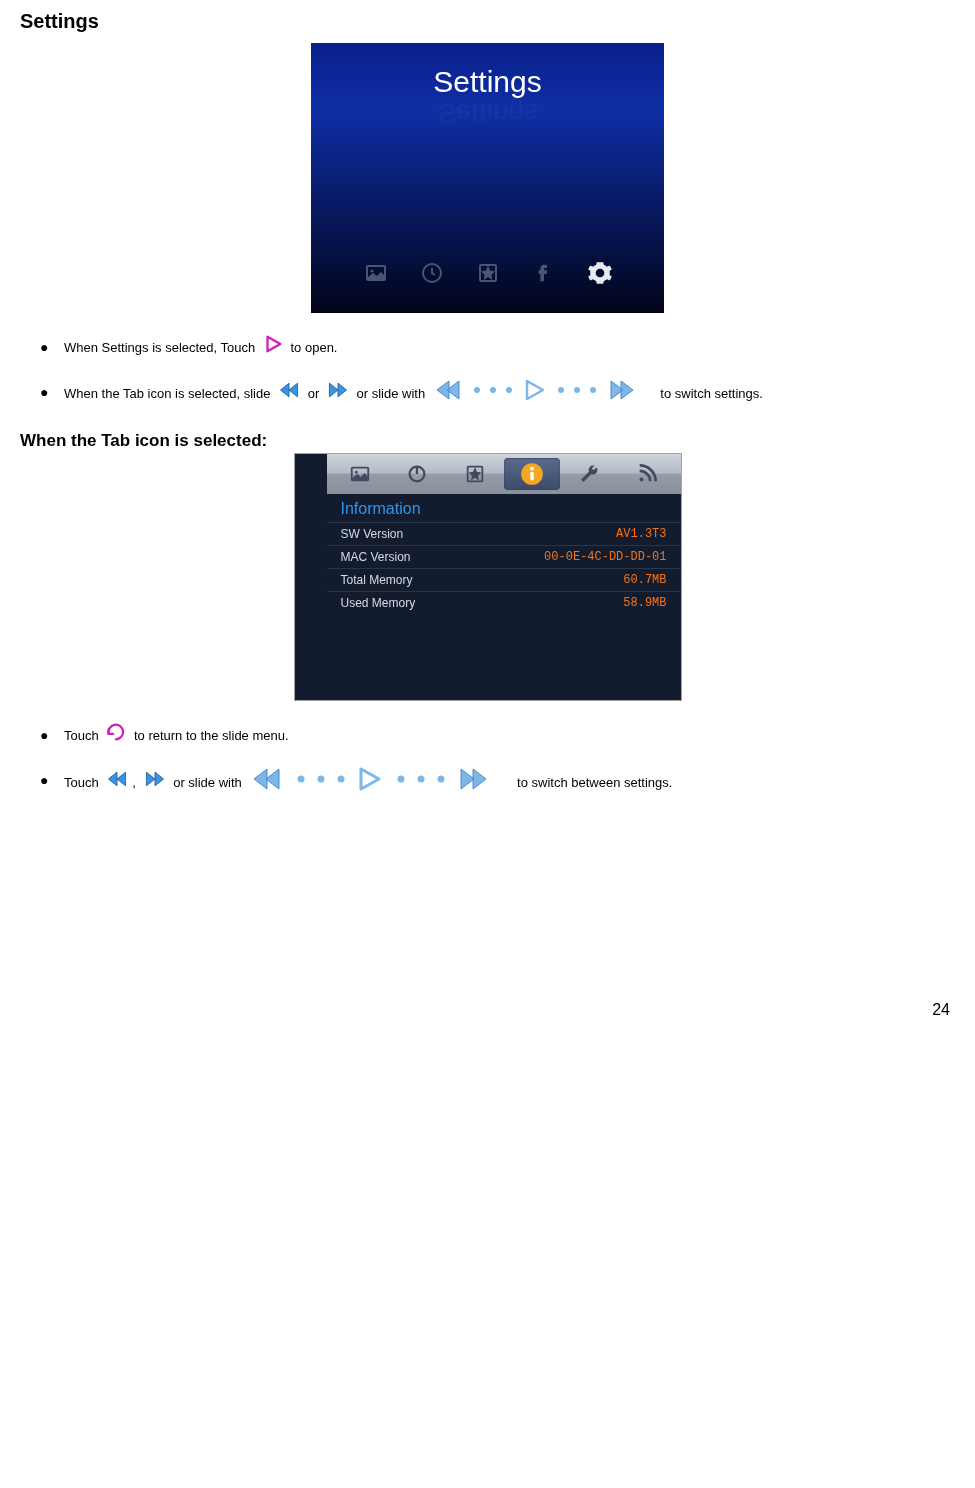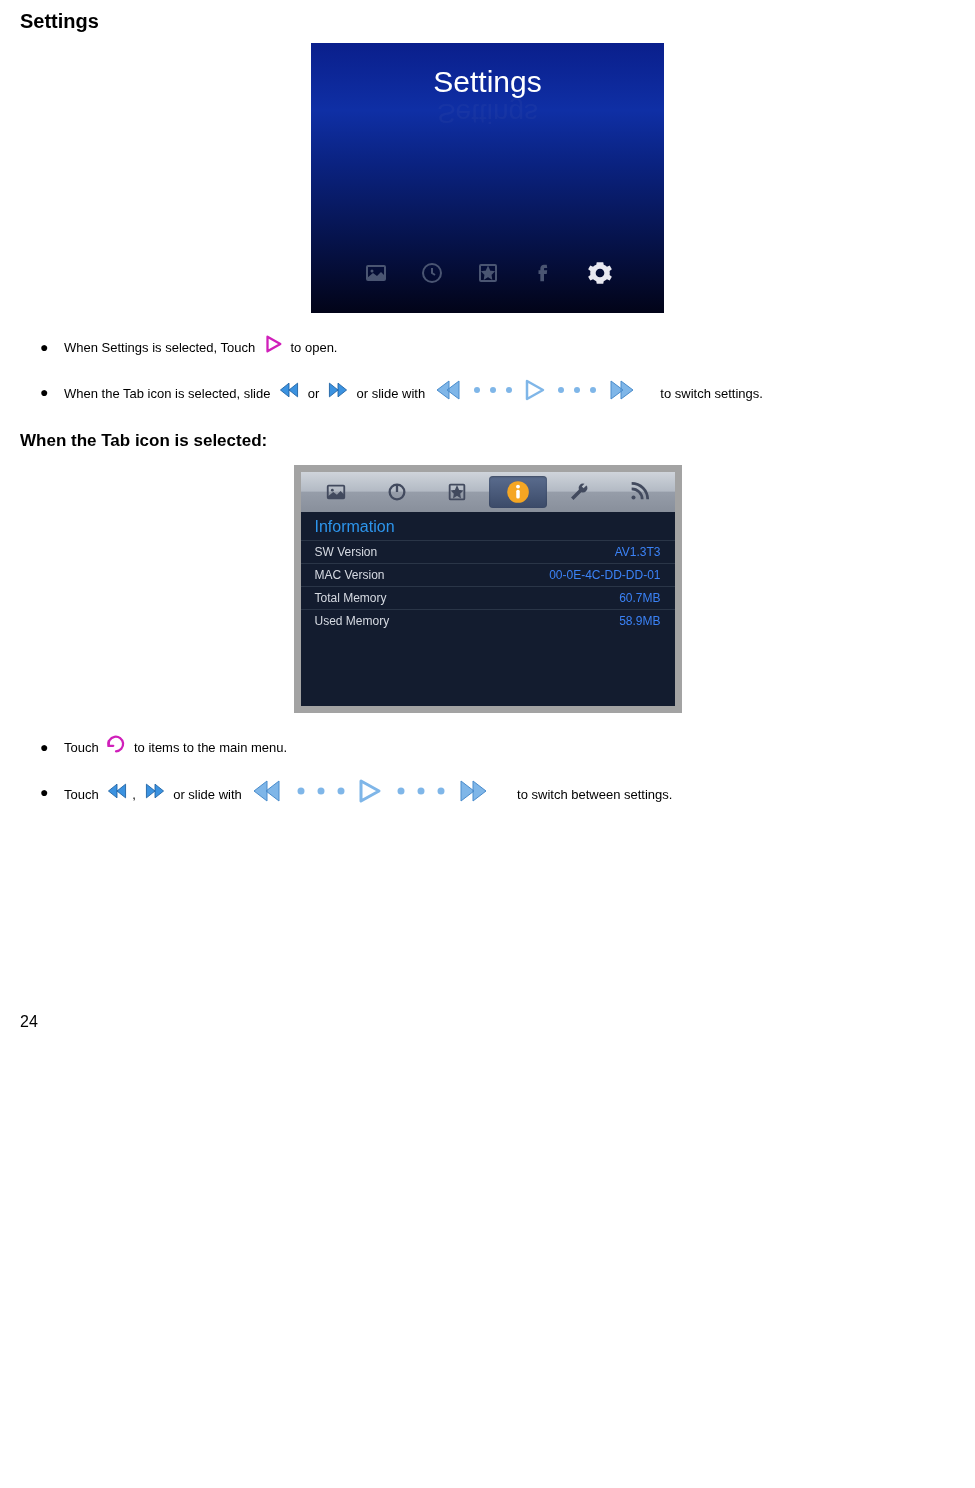--- a/index.html
+++ b/index.html
@@ -58,23 +58,24 @@
       display: flex;
       align-items: center;
       justify-content: center;
       color: #4a5572;
     }
     .bar-icon.active { color: #e8e8f0; }
     
     .screenshot-info {
       width: 388px;
       height: 248px;
-      margin: 14px auto 20px auto;
+      margin: 2px auto 20px auto;
       background: #131c2f;
-      border: 7px solid #a3a3a3;
+      border: 1px solid #a3a3a3;
+      padding-left: 32px;
     }
     .info-tabbar {
       height: 40px;
       background: linear-gradient(to bottom, #cfd4db 0%, #b3bac4 48%, #969da9 50%, #888f9b 100%);
       display: flex;
       align-items: center;
       padding: 0 6px;
       gap: 2px;
     }
     .info-tab {
@@ -100,21 +101,21 @@
       font-size: 16px;
     }
     .info-row {
       display: flex;
       justify-content: space-between;
       padding: 4px 14px;
       font-size: 12px;
       border-top: 1px solid #2a3547;
     }
     .info-label { color: #d6dae2; }
-    .info-value { color: #3b82f6; }
+    .info-value { color: #f97316; font-family: Liberation Mono, monospace; }
     
     .bullet-list { list-style: none; }
     .bullet-item {
       position: relative;
       padding-left: 44px;
       margin-bottom: 14px;
       line-height: 2.0;
       font-size: 13px;
     }
     .bullet-item:before {
@@ -134,20 +135,21 @@
       vertical-align: middle;
       padding: 0 4px;
     }
     .slide-gesture-wide {
       display: inline-block;
       vertical-align: middle;
       padding: 0 4px;
     }
     .page-number {
       position: relative;
+      text-align: right;
       font-size: 16px;
       margin-top: 200px;
       padding-right: 5px;
     }
   </style>
 </head>
 <body>
 
 <h1 class="heading">Settings</h1>
 
@@ -293,21 +295,21 @@
 
 <ul class="bullet-list">
   <li class="bullet-item">
     <span>Touch  </span>
     <span class="inline-icon">
       <svg width="22" height="22" viewBox="0 0 24 24" fill="none" stroke="#d01fba" stroke-width="2.5" stroke-linecap="round">
           <path d="M4 14 A8 8 0 1 1 12 20"></path>
           <path d="M4 9 L4 14 L9 14"></path>
         </svg>
     </span>
-    <span>  to items to the main menu.</span>
+    <span>  to return to the slide menu.</span>
   </li>
   <li class="bullet-item">
     <span>Touch </span>
     <span class="inline-icon">
       <svg width="24" height="20" viewBox="0 0 28 20">
           <path d="M14 2 L4 10 L14 18 Z M24 2 L14 10 L24 18 Z" fill="#3b92e0" stroke="#1b5fa0" stroke-width="1"></path>
         </svg>
     </span><span>, </span>
     <span class="inline-icon">
       <svg width="24" height="20" viewBox="0 0 28 20">

